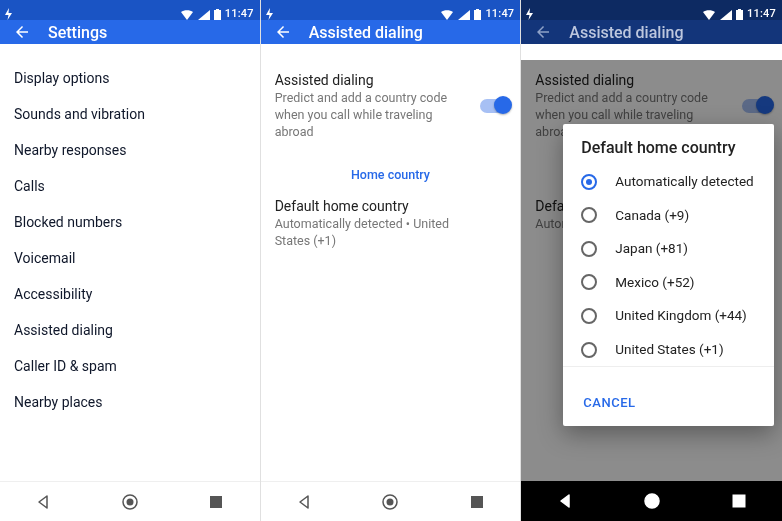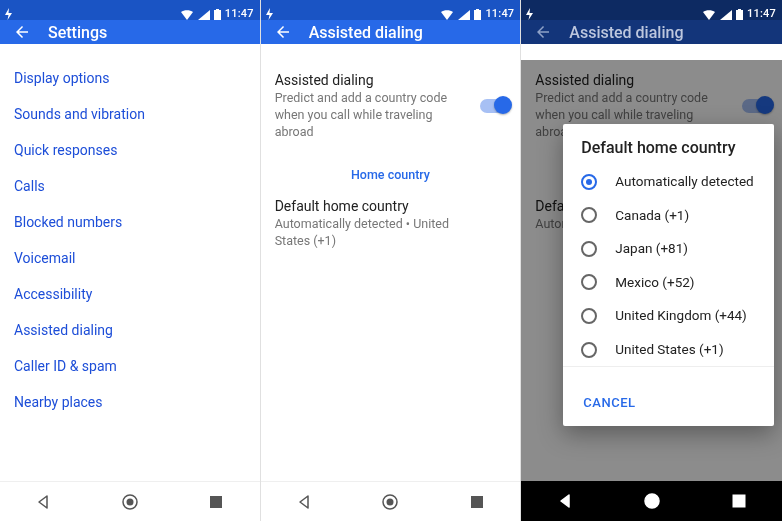--- a/index.html
+++ b/index.html
@@ -17,21 +17,21 @@
 
   
   .appbar { height: 24px; background: #2769e8; color: #fff; display: flex; align-items: center; padding: 0 10px; }
   .appbar.dim { background: #13357a; color: #bdc7de; }
   .appbar .back { width: 24px; height: 24px; display: flex; align-items: center; justify-content: center; margin-right: 14px; }
   .appbar .title { font-size: 16px; font-weight: 500; }
 
   
   .content { position: absolute; top: 60px; left: 0; right: 0; bottom: 40px; overflow: hidden; background: #fff; font-size: 13.5px; color: #222; }
   .content.dimmed::after { content:""; position:absolute; inset:0; background: rgba(0,0,0,0.45); }
-  .list-item { padding: 10px 14px; font-size: 14px; color: #1d4ed8; cursor: pointer; }
+  .list-item { padding: 10px 14px; font-size: 14px; color: #0f172a; cursor: pointer; }
 
   .pref { padding: 12px 14px 12px 14px; position: relative; }
   .pref .ptitle { font-size: 14px; color: #212121; }
   .pref .psub { font-size: 12.5px; color: #777; margin-top: 2px; line-height: 1.35; padding-right: 40px; }
   .pref .toggle { position: absolute; right: 10px; top: 50%; transform: translateY(-50%); }
 
   .section-label { padding: 14px 14px 4px 14px; font-size: 12.5px; font-weight: 500; color: #2769e8; text-align: center; }
 
   
   .switch { width: 30px; height: 14px; border-radius: 7px; background: #a7c0f4; position: relative; }
@@ -86,21 +86,21 @@
       <span class="back">
         <svg width="18" height="18" viewBox="0 0 24 24">
             <path d="M20 11H7.8l5.6-5.6L12 4l-8 8 8 8 1.4-1.4L7.8 13H20z" fill="#fff"></path>
           </svg>
       </span>
       <span class="title">Settings</span>
     </div>
     <div class="content">
       <div class="list-item">Display options</div>
       <div class="list-item">Sounds and vibration</div>
-      <div class="list-item">Quick responses</div>
+      <div class="list-item">Nearby responses</div>
       <div class="list-item">Calls</div>
       <div class="list-item">Blocked numbers</div>
       <div class="list-item">Voicemail</div>
       <div class="list-item">Accessibility</div>
       <div class="list-item">Assisted dialing</div>
       <div class="list-item">Caller ID &amp; spam</div>
       <div class="list-item">Nearby places</div>
     </div>
     <div class="navbar">
       <span class="navbtn">
@@ -242,21 +242,21 @@
     </div>
 
     <div class="dialog">
       <div class="dtitle">Default home country</div>
       <div class="opt selected">
         <span class="radio"></span>
         <span class="olabel">Automatically detected</span>
       </div>
       <div class="opt">
         <span class="radio"></span>
-        <span class="olabel">Canada (+1)</span>
+        <span class="olabel">Canada (+9)</span>
       </div>
       <div class="opt">
         <span class="radio"></span>
         <span class="olabel">Japan (+81)</span>
       </div>
       <div class="opt">
         <span class="radio"></span>
         <span class="olabel">Mexico (+52)</span>
       </div>
       <div class="opt">

